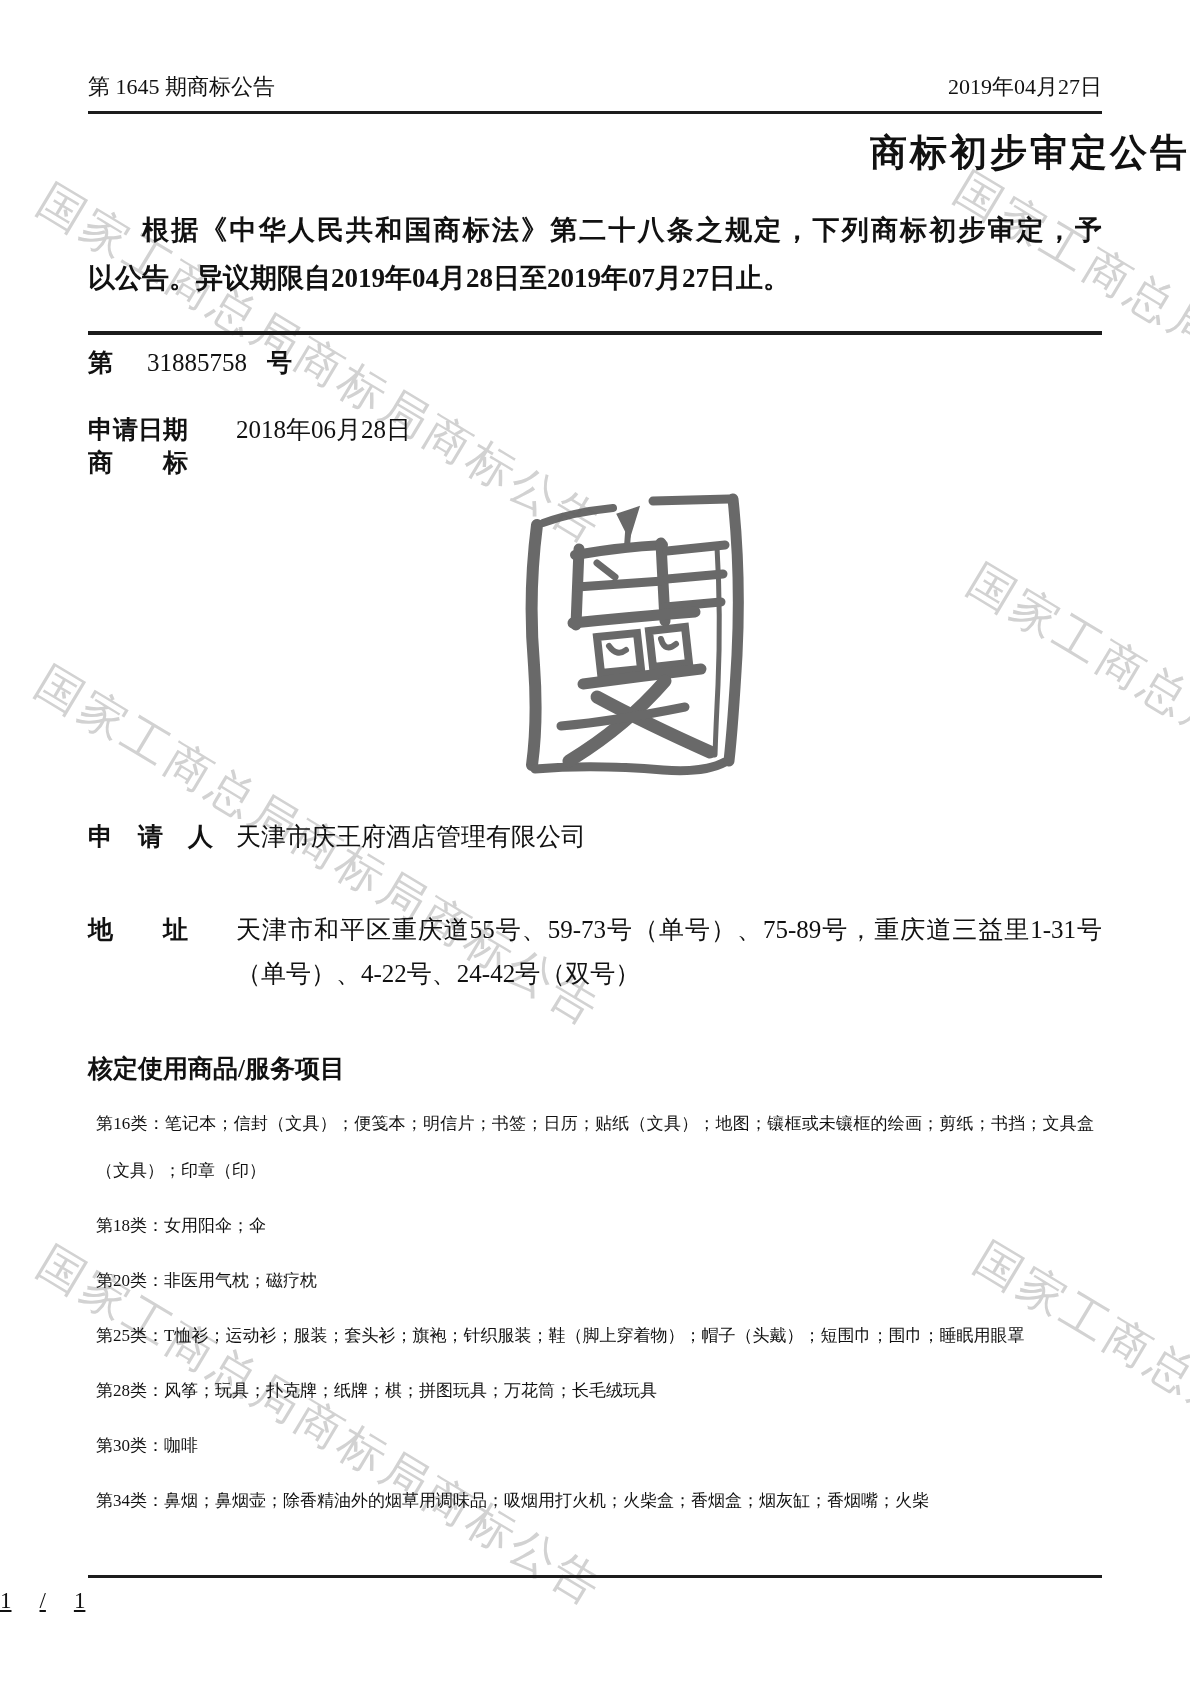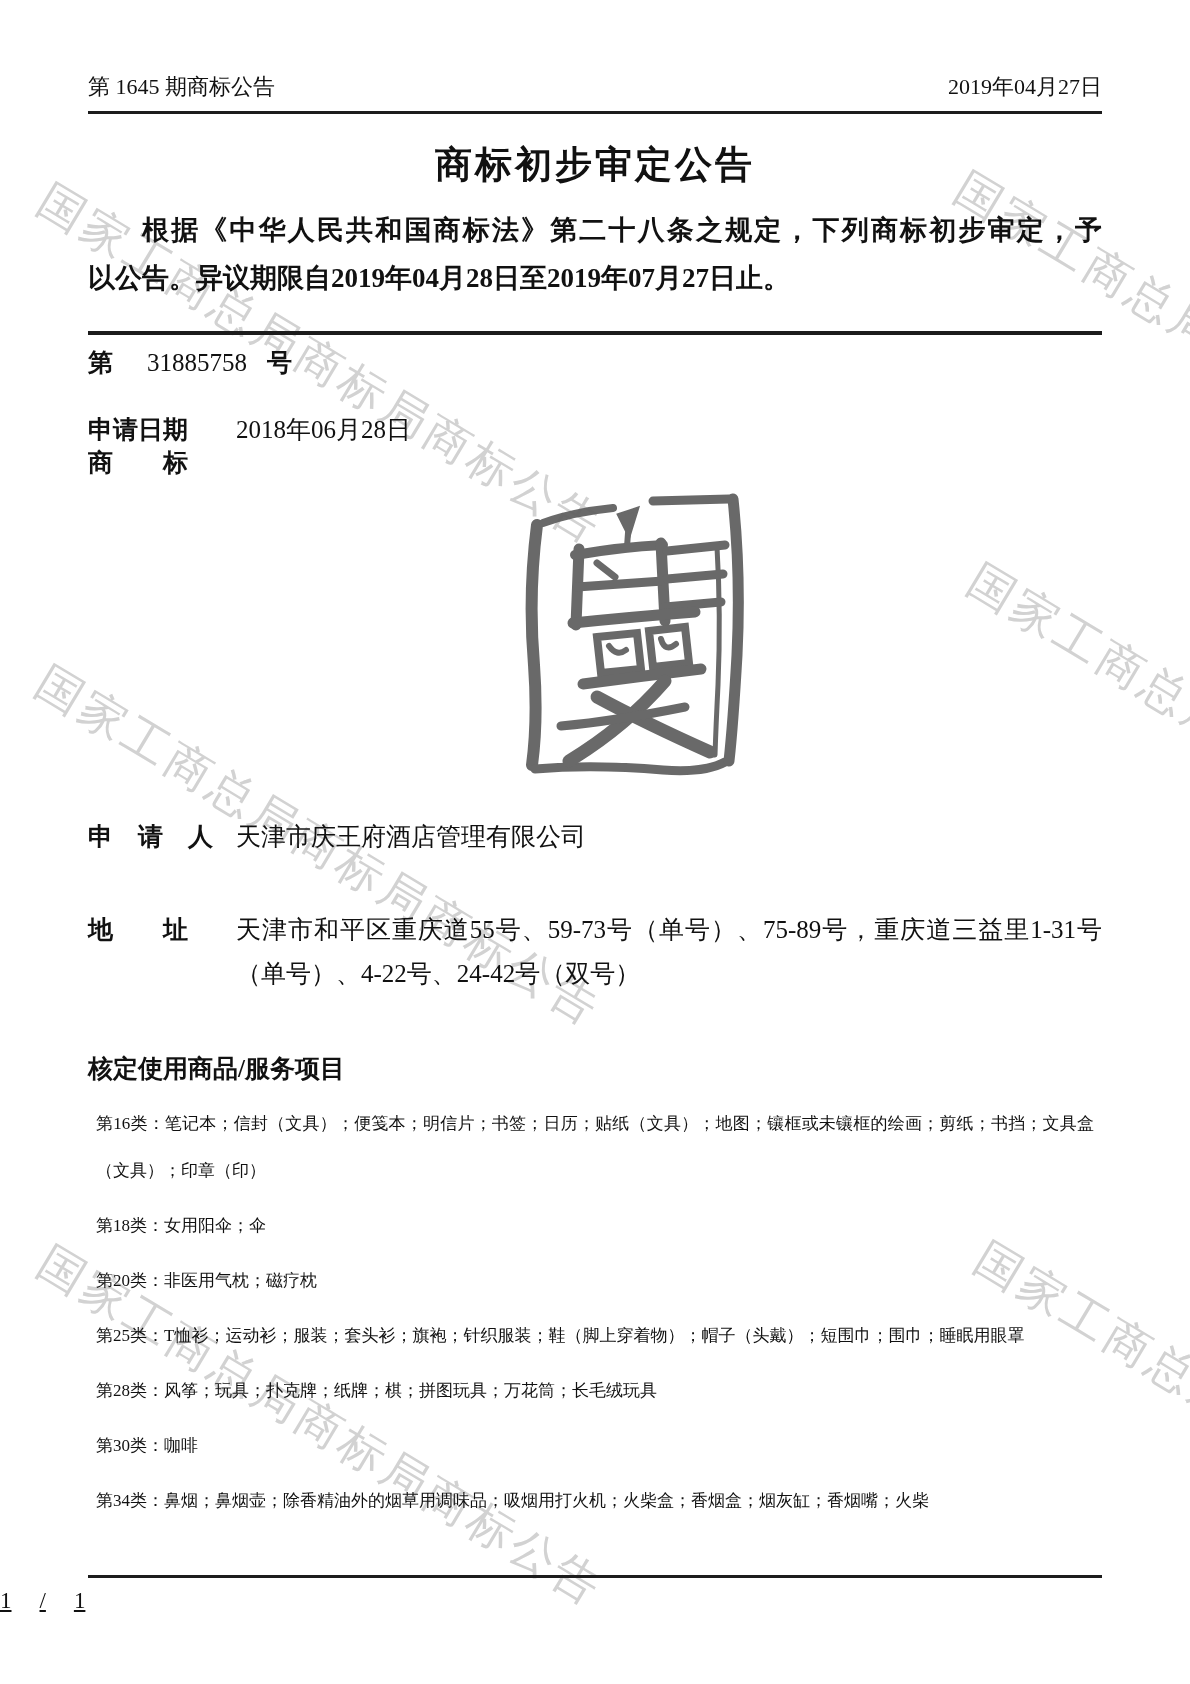--- a/index.html
+++ b/index.html
@@ -16,22 +16,22 @@
   .wm5{left:58px;top:1232px;}
   .wm6{left:995px;top:1228px;}
   
   .content{position:absolute;inset:0;z-index:1;}
   .hdr{position:absolute;left:88px;right:88px;top:72px;display:flex;
        justify-content:space-between;font-size:22px;}
   .rule{position:absolute;left:88px;right:88px;background:#1c1c1c;}
   .rule-header{top:111px;height:3px;}
   .rule-section{top:331px;height:4px;}
   .rule-footer{top:1575px;height:3px;}
-  .doc-title{position:absolute;left:0;right:0;top:128px;text-align:center;
-             font-size:37px;font-weight:bold;letter-spacing:3px;margin-top:12px;}
+  .doc-title{position:absolute;left:0;right:0;top:128px;text-align:right;
+             font-size:37px;font-weight:bold;letter-spacing:3px;}
   .notice{position:absolute;left:88px;width:1014px;top:206px;font-size:27px;
           font-weight:bold;line-height:48px;}
   .notice-l1{text-align:justify;text-align-last:justify;padding-left:54px;}
   .notice-l2{text-align:left;}
   .frow{position:absolute;left:88px;font-size:25px;display:flex;align-items:baseline;}
   .row-number{top:346px;}
   .row-number .num{margin-left:34px;margin-right:20px;}
   .row-date{top:413px;}
   .row-mark{top:446px;}
   .row-applicant{top:820px;}

